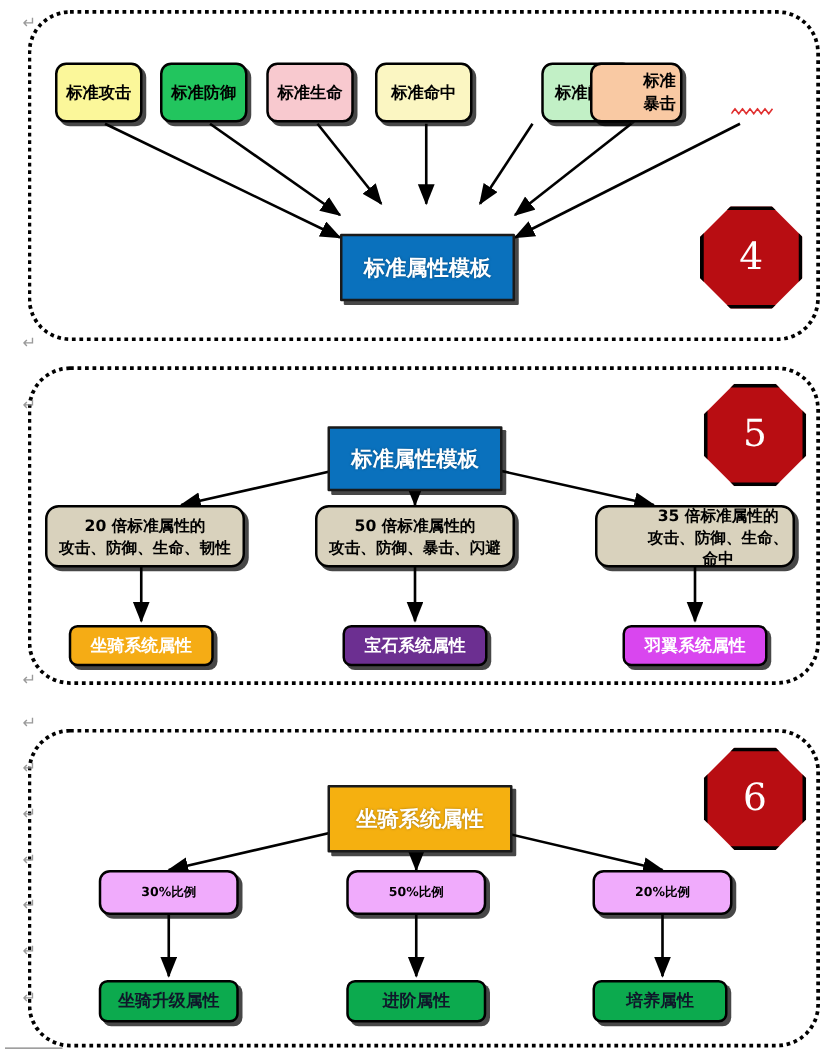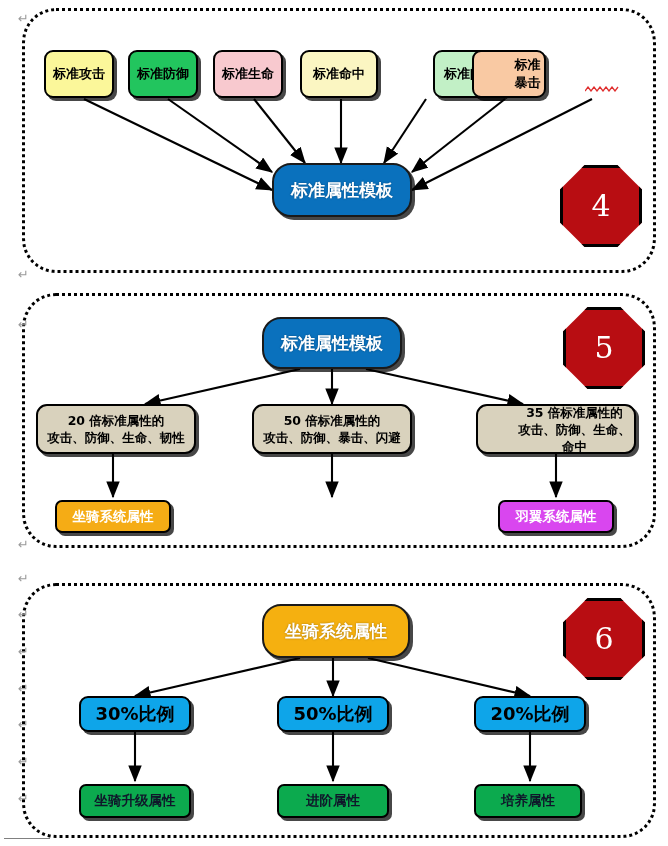--- a/index.html
+++ b/index.html
@@ -22,24 +22,24 @@
   .bottom-rule{position:absolute;left:4px;top:838px;width:46px;height:0;
                border-top:1px solid #808080;}
 
   
   .node{position:absolute;box-sizing:border-box;display:flex;align-items:center;
         justify-content:center;text-align:center;border:2px solid #000;
         border-radius:9px;box-shadow:3px 3px 0 rgba(0,0,0,.72);
         font-weight:bold;color:#000;z-index:4;}
 
   .attr-node{font-size:13px;border-radius:9px;}
-  .big-node{font-size:17px;color:#fff;border-radius:19px;border:2px solid #1a1a1a;
-            text-shadow:0 0 2px rgba(0,0,0,.35);}
+  .big-node{font-size:17px;color:#fff;border-radius:1px;border:2px solid #1a1a1a;
+            text-shadow:0 0 2px rgba(0,0,0,.35);margin-top:24px;}
   .beige-node{background:#d9d2bd;font-size:12.5px;line-height:17px;border-radius:11px;}
-  .ratio-node{background:#0ea5e9;font-size:18px;border-radius:9px;}
+  .ratio-node{background:#f0abfc;font-size:10px;border-radius:9px;}
   .sys-node{font-size:13.5px;color:#fff;border-radius:7px;}
   .green-node{background:#0caa4e;font-size:13.5px;color:#0f172a;border-radius:7px;}
 
   
   .octagon{position:absolute;width:76px;height:76px;background:#b80d12;
            border:3px solid #000;
            clip-path:polygon(30% 0,70% 0,100% 30%,100% 70%,70% 100%,30% 100%,0 70%,0 30%);
            display:flex;align-items:center;justify-content:center;z-index:5;}
   .octagon span{color:#fff;font-size:30px;font-family:"DejaVu Serif","Liberation Serif",serif;
                 line-height:1;}
@@ -143,20 +143,23 @@
     <span>50 倍标准属性的</span>
     <span>攻击、防御、暴击、闪避</span>
   </div>
   <div class="node beige-node" style="left:476px;top:404px;width:160px;height:50px;flex-direction:column;padding-left:37px;">
     <span>35 倍标准属性的</span>
     <span>攻击、防御、生命、命中</span>
   </div>
 
   <div class="node sys-node" style="left:55px;top:500px;width:116px;height:33px;background:#f5ac15;">
     <span>坐骑系统属性</span>
+  </div>
+  <div class="node sys-node" style="left:274px;top:500px;width:116px;height:33px;background:#6c2f91;">
+    <span>宝石系统属性</span>
   </div>
   <div class="node sys-node" style="left:498px;top:500px;width:116px;height:33px;background:#d946ef;">
     <span>羽翼系统属性</span>
   </div>
 
   <div class="octagon" style="left:563px;top:307px;">
     <span>5</span>
   </div>
 
   <div class="section" id="section-6"></div>

